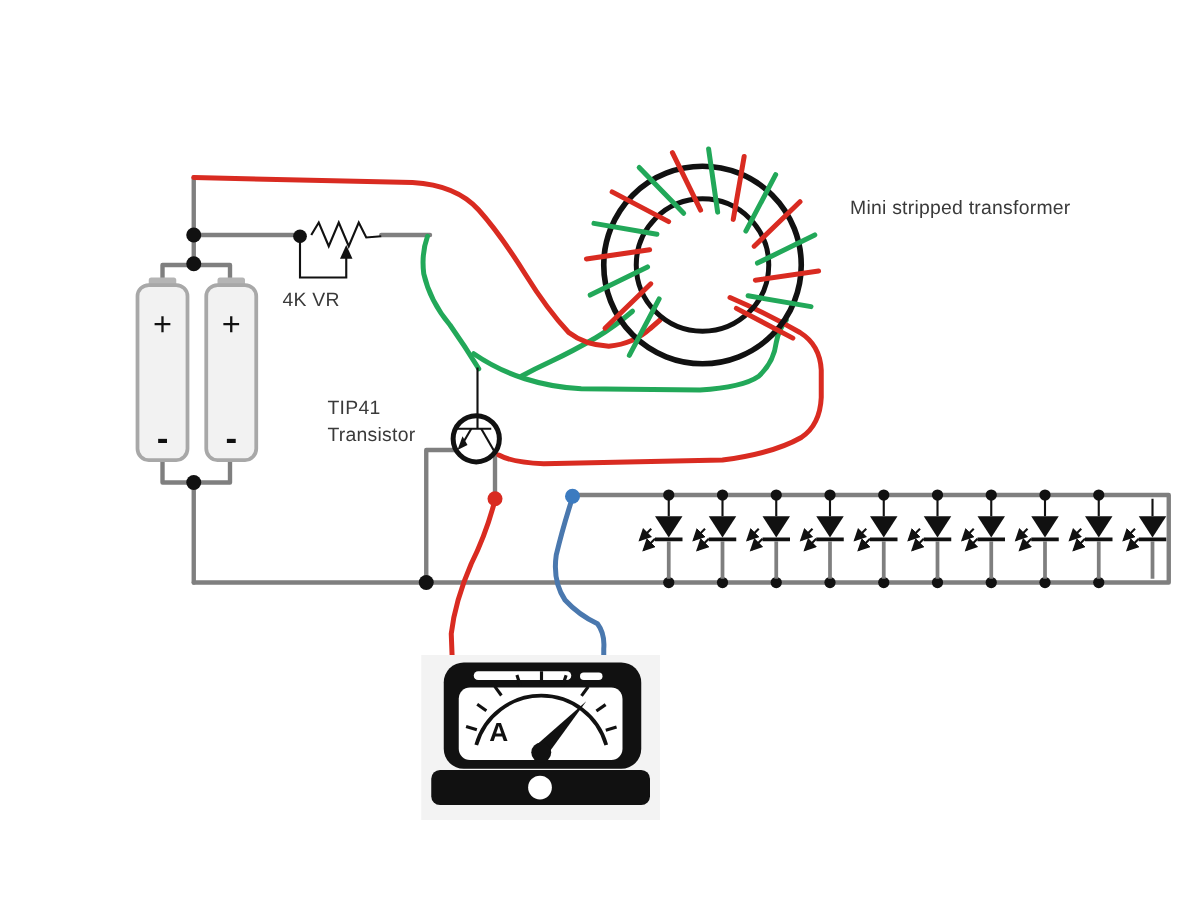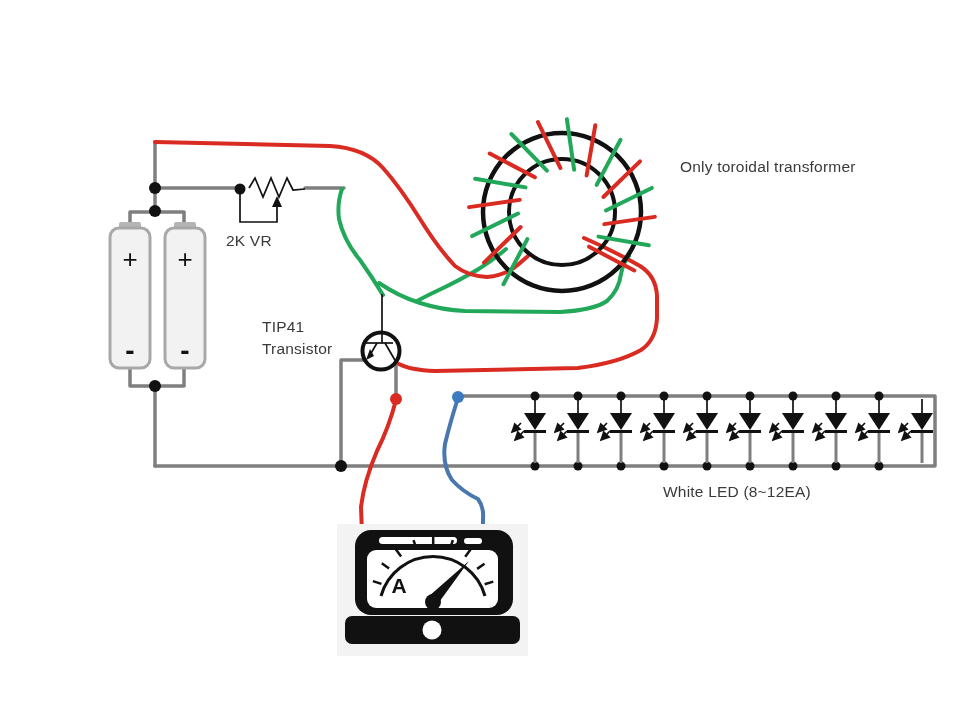--- a/index.html
+++ b/index.html
@@ -231,19 +231,18 @@
           <line x1="381.47102226012106" y1="583.8517972181713" x2="372.88285930347456" y2="581.1604300878665" stroke="#111" stroke-width="2.5"></line>
         </g>
     <text x="399" y="593" text-anchor="middle" font-size="21" font-weight="bold" fill="#111">A</text>
     <polygon points="469,561 428,597 437,605" fill="#111"></polygon>
     <circle cx="433" cy="602" r="8" fill="#111"></circle>
     <rect x="345" y="616" width="175" height="28" rx="7" fill="#111"></rect>
     <circle cx="432" cy="630" r="9.5" fill="#fff"></circle>
   </g>
 </svg>
 
-<div class="lbl" style="left:226px;top:230px;">2K VR</div>
+<div class="lbl" style="left:226px;top:230px;">4K VR</div>
 <div class="lbl" style="left:262px;top:316px;">TIP41
 Transistor</div>
-<div class="lbl" style="left:680px;top:156px;">Only toroidal transformer</div>
-<div class="lbl" style="left:663px;top:481px;">White LED (8~12EA)</div>
+<div class="lbl" style="left:680px;top:156px;">Mini stripped transformer</div>
 
 </div>
 
 </body></html>

